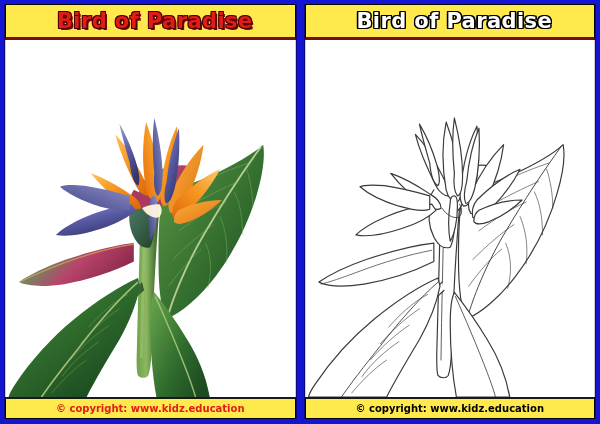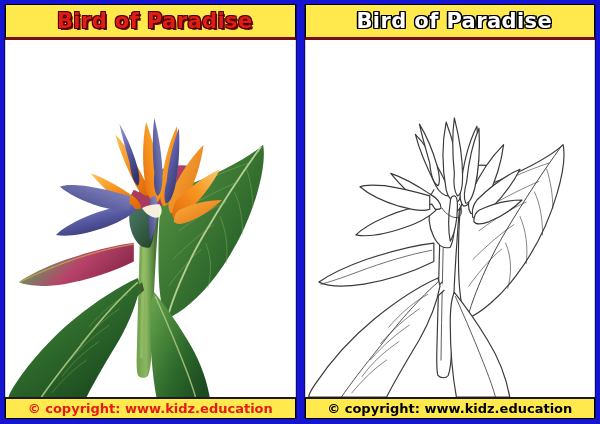--- a/index.html
+++ b/index.html
@@ -93,21 +93,21 @@
     flex: 0 0 22px;
     background: #ffe94d;
     border: 1px solid #000000;
     border-top: 2px solid #1a1a1a;
     display: flex;
     align-items: center;
     justify-content: center;
     overflow: hidden;
   }
   .footer-text {
-    font-size: 13px;
+    font-size: 10px;
     font-weight: bold;
     line-height: 1;
     white-space: nowrap;
     font-family: "DejaVu Sans", sans-serif;
   }
   .footer-colored .footer-text { color: #e01b18; }
   .footer-outline .footer-text { color: #000000; }
 </style>
 </head>
 <body>

